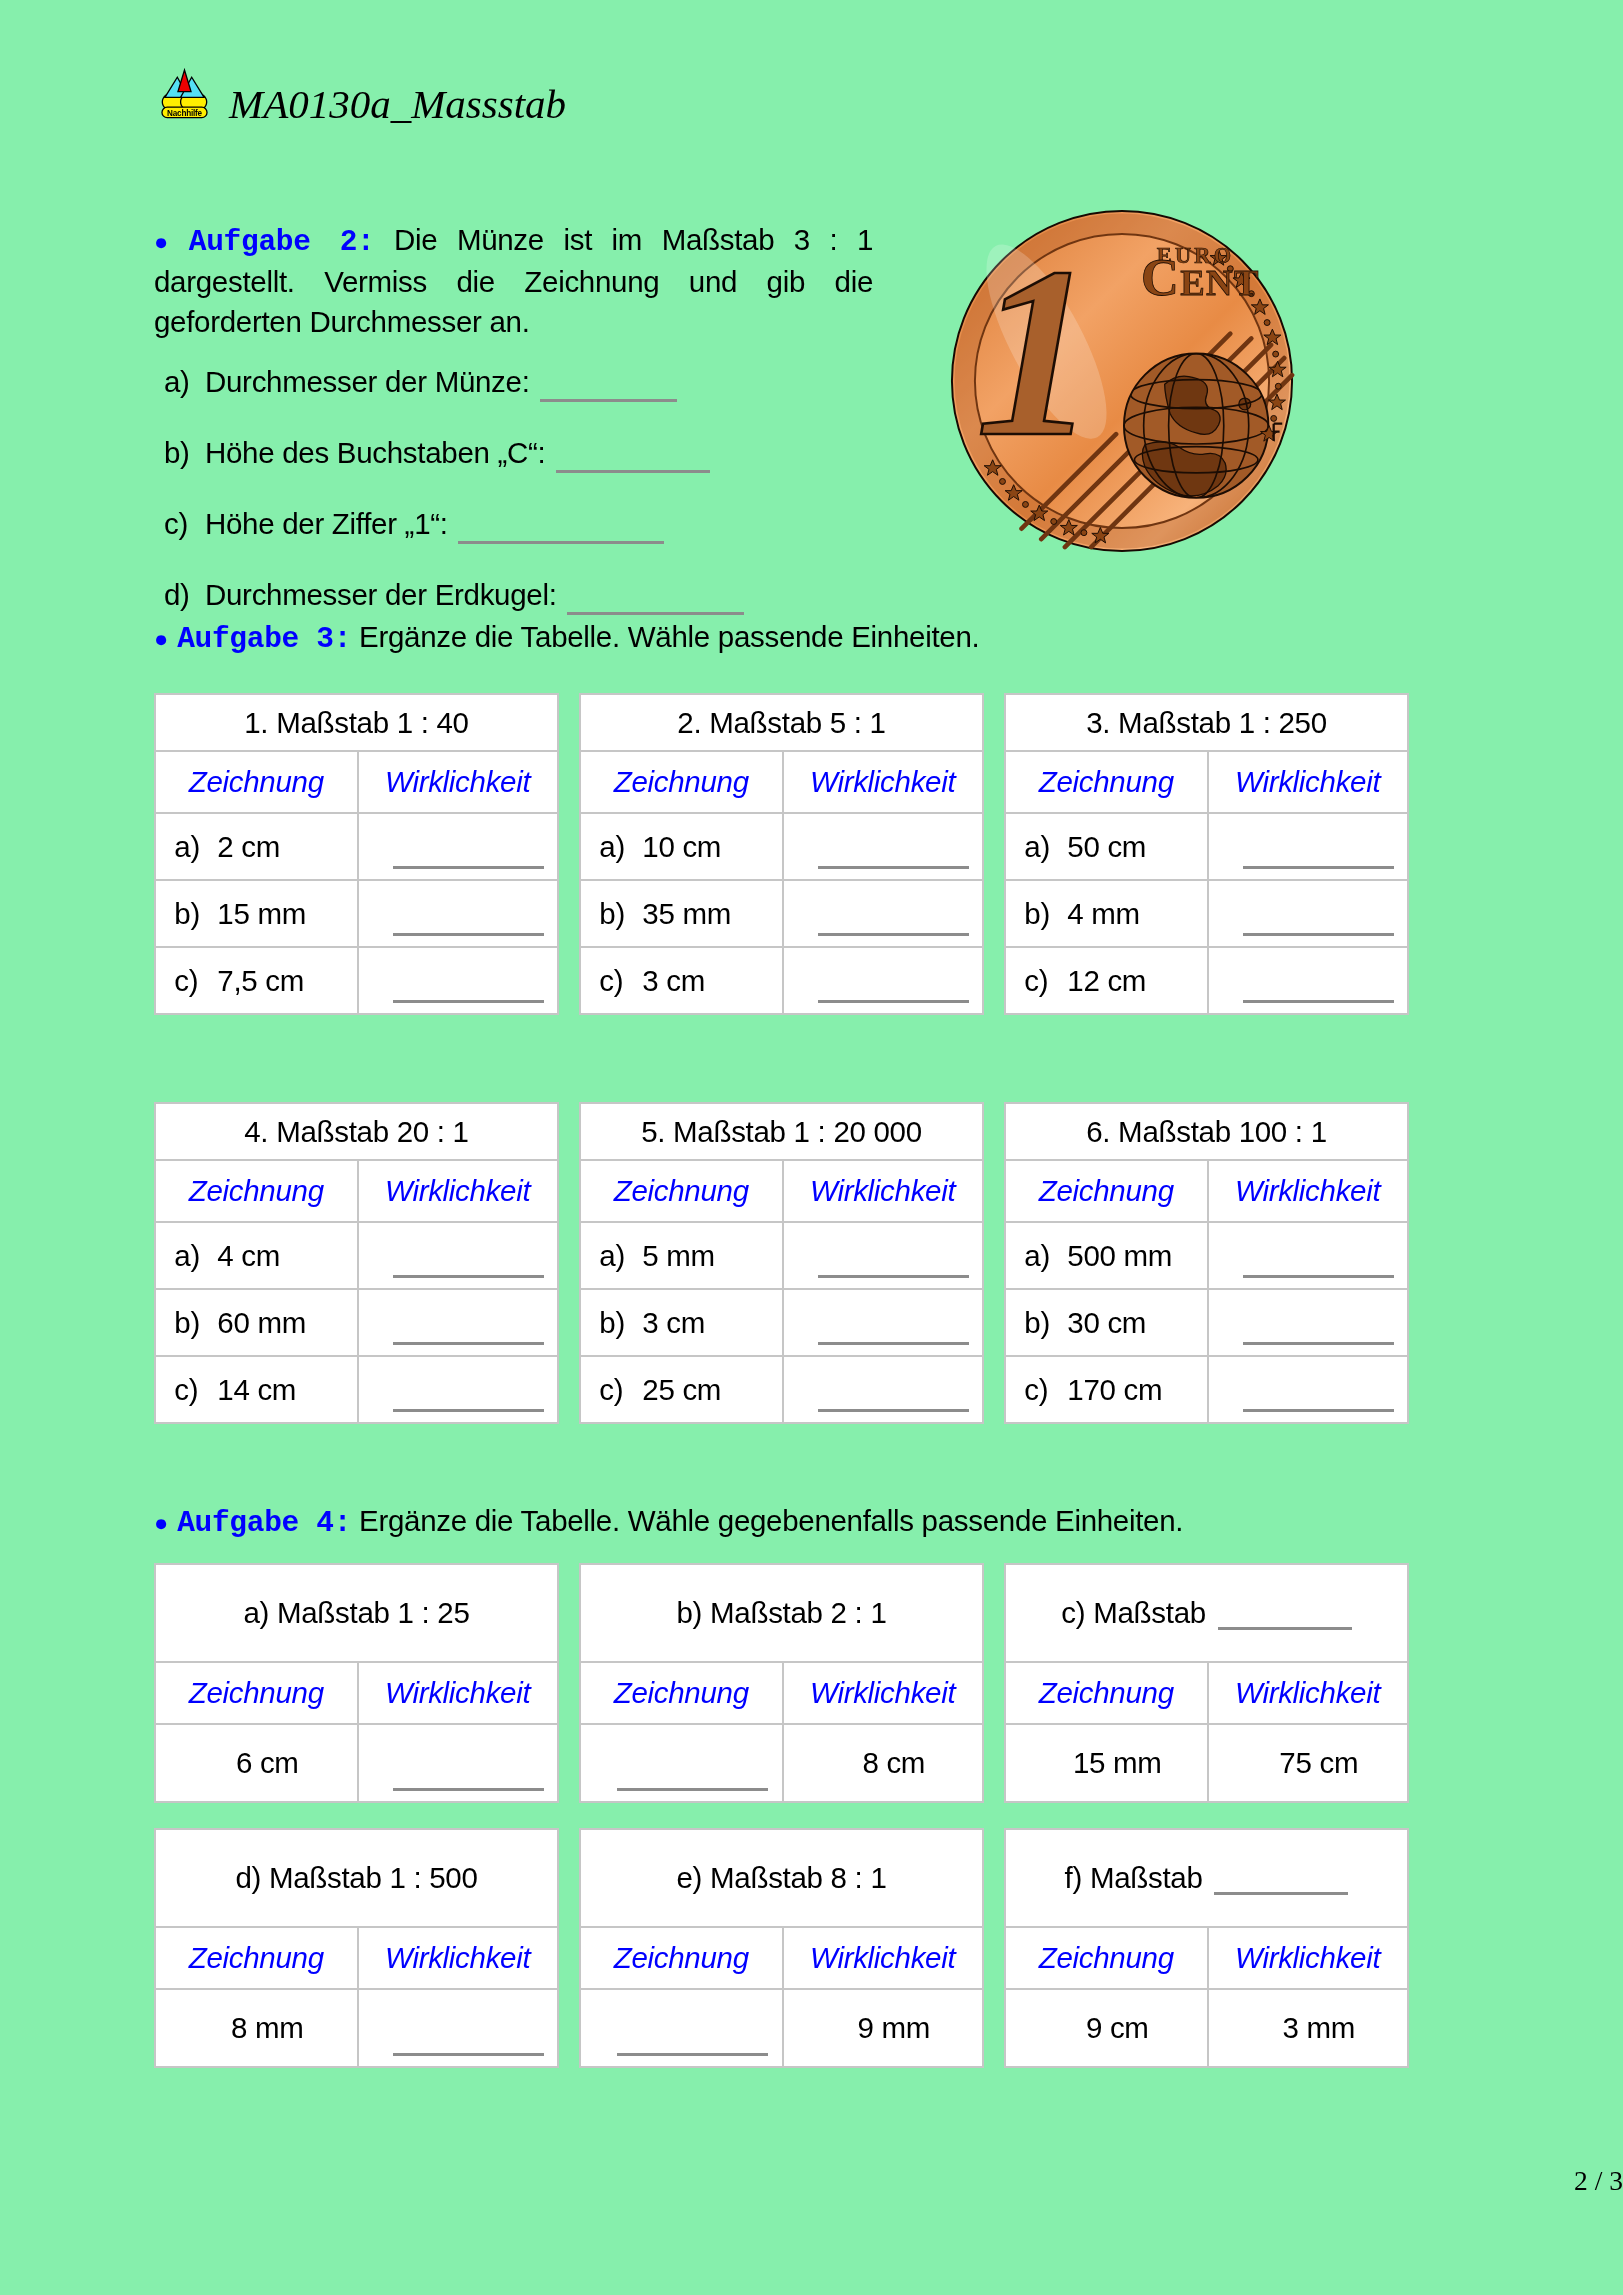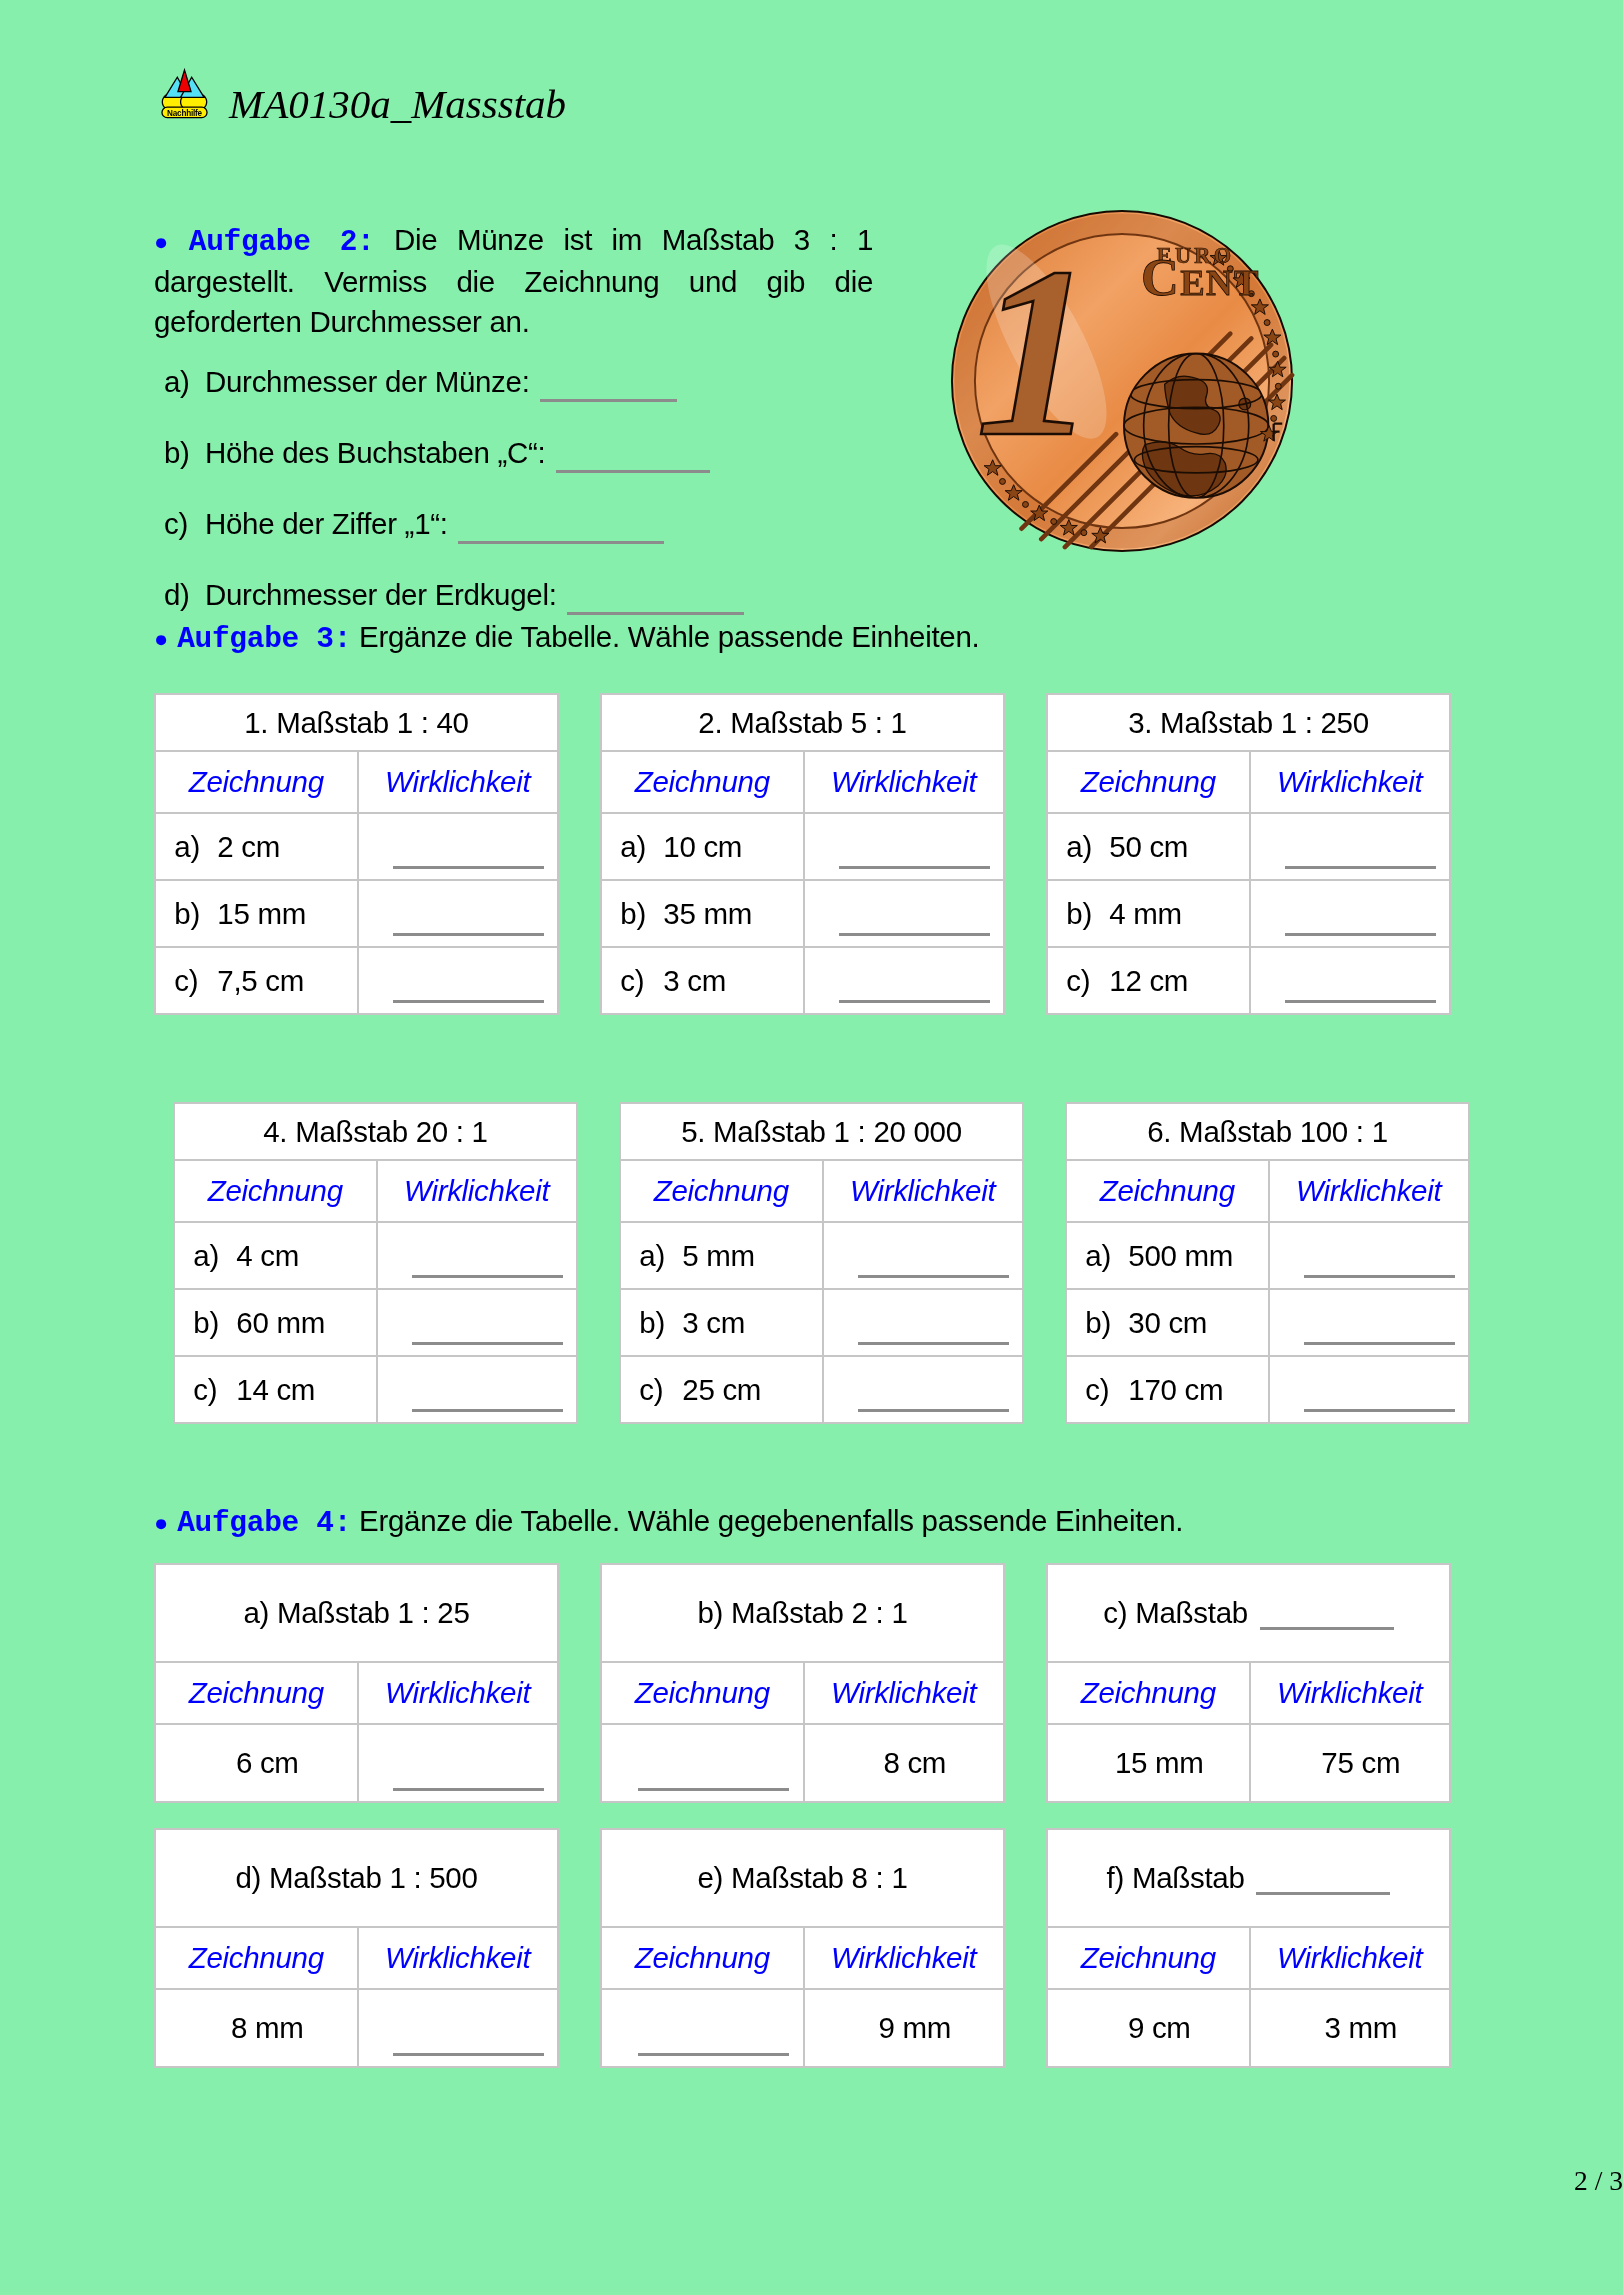--- a/index.html
+++ b/index.html
@@ -33,22 +33,22 @@
   .iblank{height:34px;margin-left:10.5px;}
   .w1{width:137px}.w2{width:154px}.w3{width:206px}.w4{width:177px}
   
   .coin{position:absolute;left:948px;top:207px;width:348px;height:348px;}
   .coin text{font-family:"Liberation Serif","DejaVu Serif",serif;font-weight:bold;}
   
   .heading{position:absolute;left:154px;font-size:29.5px;white-space:nowrap;}
   #h3{top:620px;}
   #h4{top:1504px;}
   
-  .tgrid{position:absolute;left:154px;display:grid;grid-template-columns:repeat(3,405px);column-gap:41px;}
-  #a3r1{top:693px;} #a3r2{top:1102px;margin-left:19px;}
+  .tgrid{position:absolute;left:154px;display:grid;grid-template-columns:repeat(3,405px);column-gap:20px;}
+  #a3r1{top:693px;} #a3r2{top:1102px;}
   #a4r1{top:1563px;} #a4r2{top:1828px;}
   .tbl{background:#fff;border:2.6px solid #c6c6c6;font-size:29.5px;}
   .t-title{display:flex;align-items:center;justify-content:center;text-align:center;}
   .t3 .t-title{height:55px;}
   .t4 .t-title{height:96px;}
   .t-head{display:grid;grid-template-columns:1fr 1fr;height:60px;border-top:2.6px solid #c6c6c6;}
   .th{display:flex;align-items:center;justify-content:center;
       color:#0000ff;font-style:italic;}
   .th+.th{border-left:2.6px solid #c6c6c6;}
   .t-row{display:grid;grid-template-columns:1fr 1fr;border-top:2.6px solid #c6c6c6;}

